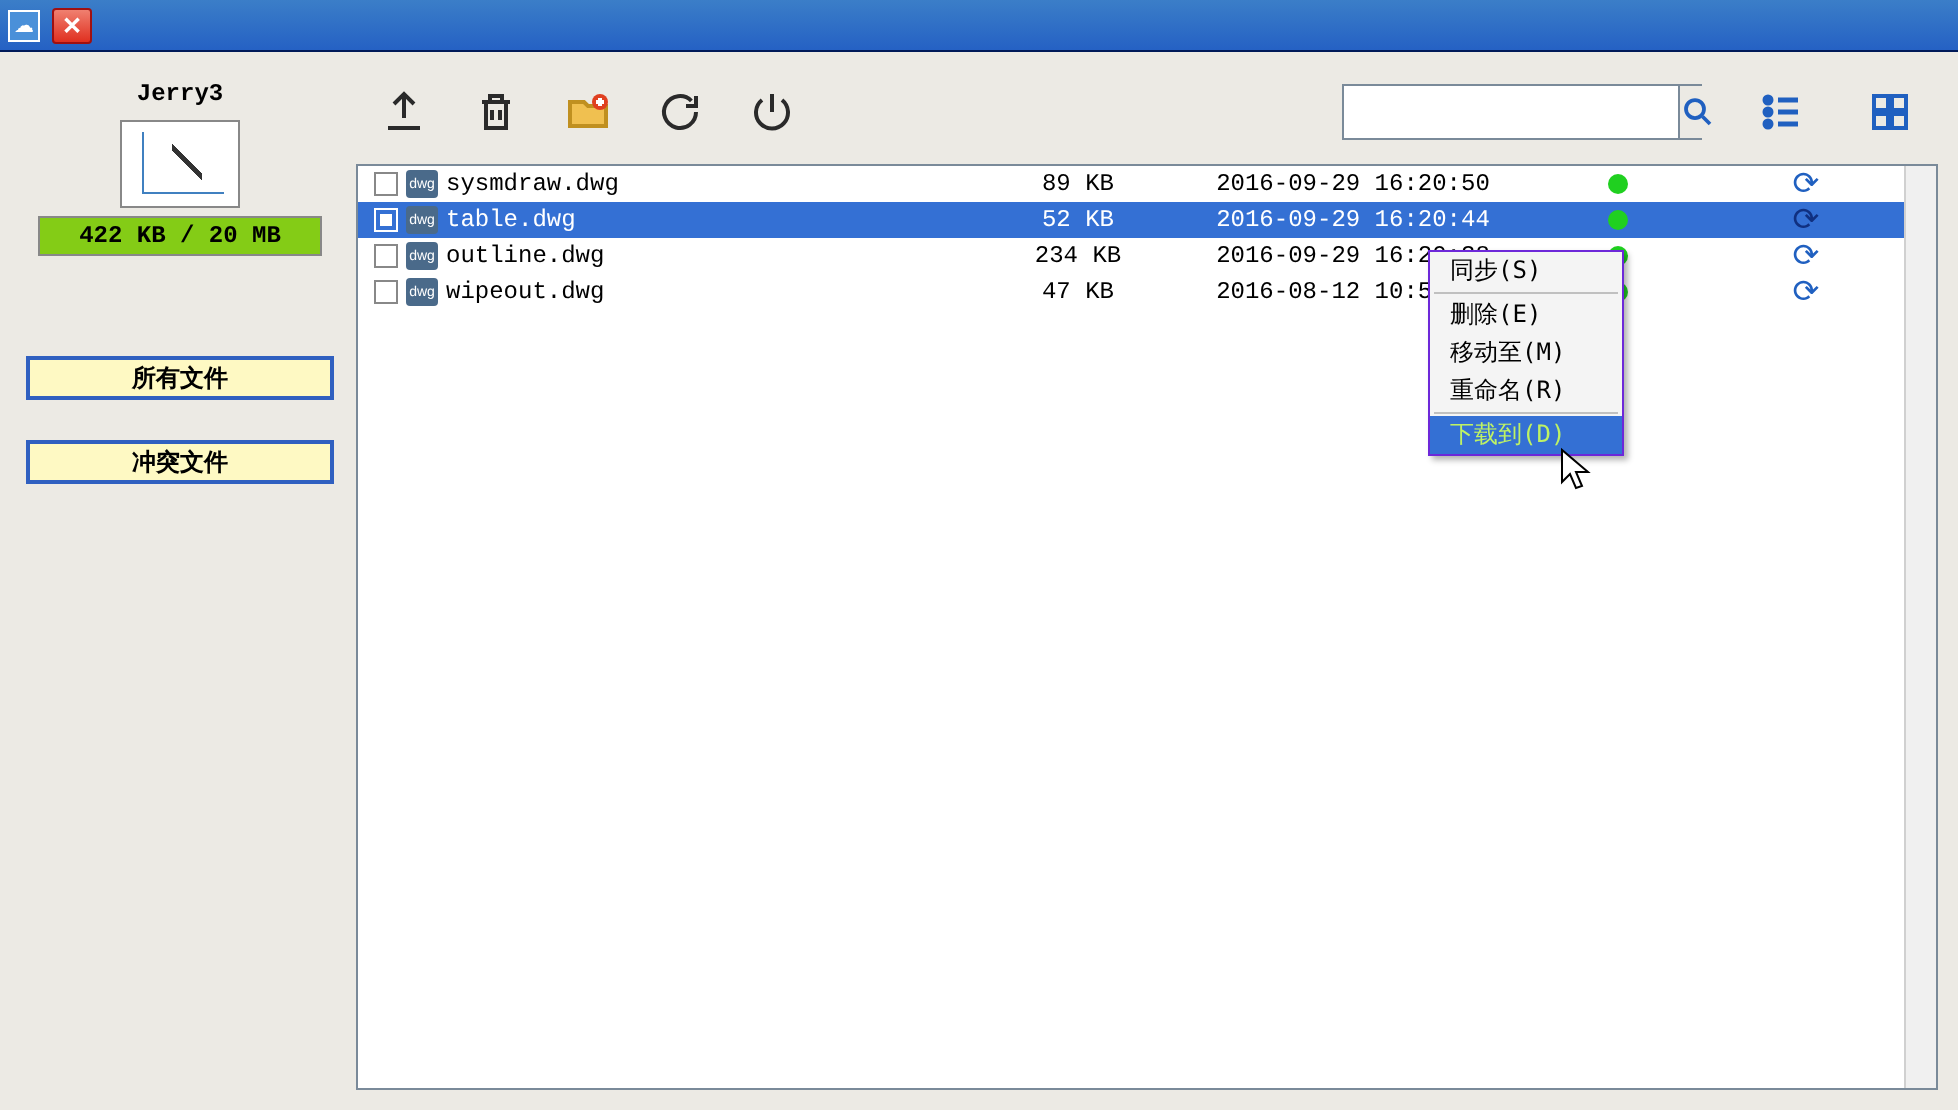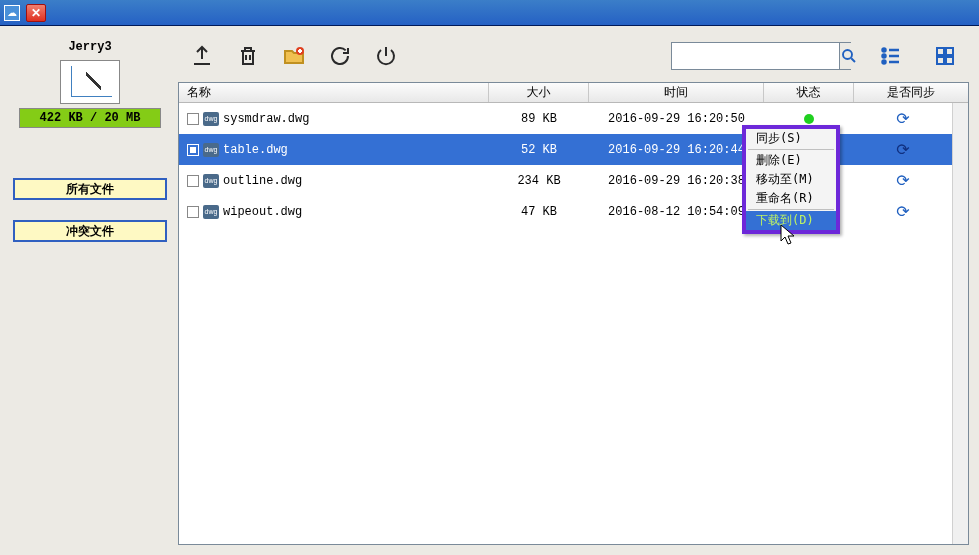--- a/index.html
+++ b/index.html
@@ -33,42 +33,42 @@
     
     .file-area { flex: 1; border: 1px solid #7a8a99; background: white; display: flex; flex-direction: column; position: relative; }
     .table-header { display: flex; height: 20px; background: linear-gradient(to bottom, #fcfcfc, #e8e8e8); border-bottom: 1px solid #b8b8b8; }
     .th { border-right: 1px solid #c8c8c8; display: flex; align-items: center; padding: 0 8px; }
     .col-name { width: 310px; }
     .col-size { width: 100px; justify-content: center; }
     .col-time { width: 175px; justify-content: center; }
     .col-status { width: 90px; justify-content: center; }
     .col-sync { flex: 1; justify-content: center; border-right: none; }
     
-    .file-row { display: flex; height: 31px; align-items: center; }
+    .file-row { display: flex; height: 18px; align-items: center; }
     .file-row.selected { background: #3470d4; color: white; }
     .cell { display: flex; align-items: center; padding: 0 8px; }
     .name-cell { width: 310px; gap: 4px; }
     .checkbox { width: 12px; height: 12px; border: 1px solid #888; background: white; flex-shrink: 0; }
     .file-row.selected .checkbox { background: #3470d4; border-color: white; position: relative; }
     .file-row.selected .checkbox::after { content: ""; position: absolute; inset: 2px; background: white; }
     .file-icon { width: 16px; height: 14px; background: #4a6a8a; border-radius: 2px; flex-shrink: 0; display: flex; align-items: center; justify-content: center; color: white; font-size: 7px; }
     .filename { font-family: "Courier New", monospace; }
     .size-cell { width: 100px; justify-content: center; font-family: "Courier New", monospace; }
     .time-cell { width: 175px; justify-content: center; font-family: "Courier New", monospace; }
     .status-cell { width: 90px; justify-content: center; }
     .status-dot { width: 10px; height: 10px; background: #20d020; border-radius: 50%; }
     .sync-cell { flex: 1; justify-content: center; }
     .sync-icon { color: #2060c0; font-size: 16px; }
     .file-row.selected .sync-icon { color: #103080; }
     
     .scrollbar { width: 16px; background: #f0f0f0; border-left: 1px solid #d0d0d0; }
     .file-body { flex: 1; display: flex; }
     .file-rows { flex: 1; }
     
-    .context-menu { position: absolute; left: 563px; top: 42px; width: 98px; background: #f4f4f4; border: 4px solid #6d28d9; box-shadow: 2px 2px 3px rgba(0,0,0,0.3); z-index: 10; }
+    .context-menu { position: absolute; left: 535px; top: 42px; width: 98px; background: #f4f4f4; border: 1px solid #6d28d9; box-shadow: 2px 2px 3px rgba(0,0,0,0.3); z-index: 10; }
     .menu-item { height: 19px; display: flex; align-items: center; padding: 0 10px; font-family: "SimSun", monospace; cursor: pointer; }
     .menu-item.hover { background: #3470d4; color: #bef264; text-align: right; }
     .menu-sep { height: 1px; background: #c0c0c0; margin: 1px 2px; }
     
     .cursor { position: absolute; left: 600px; top: 140px; z-index: 20; pointer-events: none; }
   </style>
 </head>
 <body>
 
 <div class="titlebar">
@@ -136,27 +136,20 @@
         <svg width="24" height="24" viewBox="0 0 24 24" stroke="#2060c0" fill="none" stroke-width="2">
             <rect x="4" y="4" width="7" height="7"></rect>
             <rect x="13" y="4" width="7" height="7"></rect>
             <rect x="4" y="13" width="7" height="7"></rect>
             <rect x="13" y="13" width="7" height="7"></rect>
           </svg>
       </div>
     </div>
 
     <div class="file-area">
-      <div class="table-header">
-        <div class="th col-name">名称</div>
-        <div class="th col-size">大小</div>
-        <div class="th col-time">时间</div>
-        <div class="th col-status">状态</div>
-        <div class="th col-sync">是否同步</div>
-      </div>
       <div class="file-body">
         <div class="file-rows" id="file-rows">
             <div class="file-row">
     <div class="cell name-cell">
       <div class="checkbox"></div>
       <div class="file-icon">dwg</div>
       <span class="filename">sysmdraw.dwg</span>
     </div>
     <div class="cell size-cell">89 KB</div>
     <div class="cell time-cell">2016-09-29 16:20:50</div>

